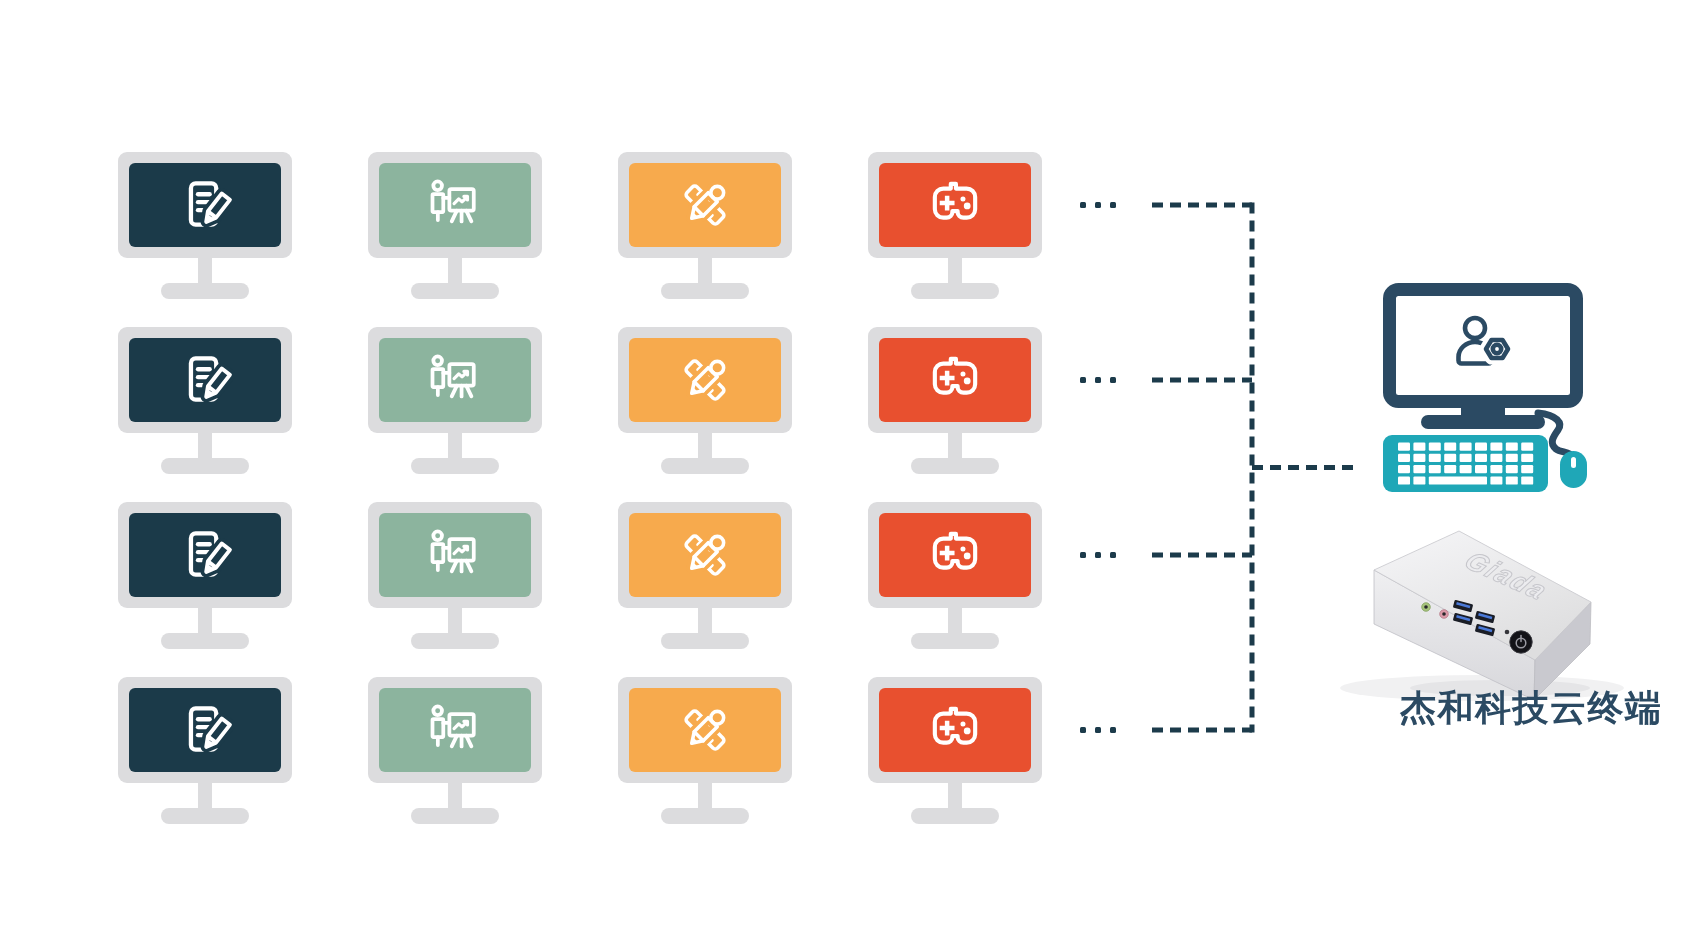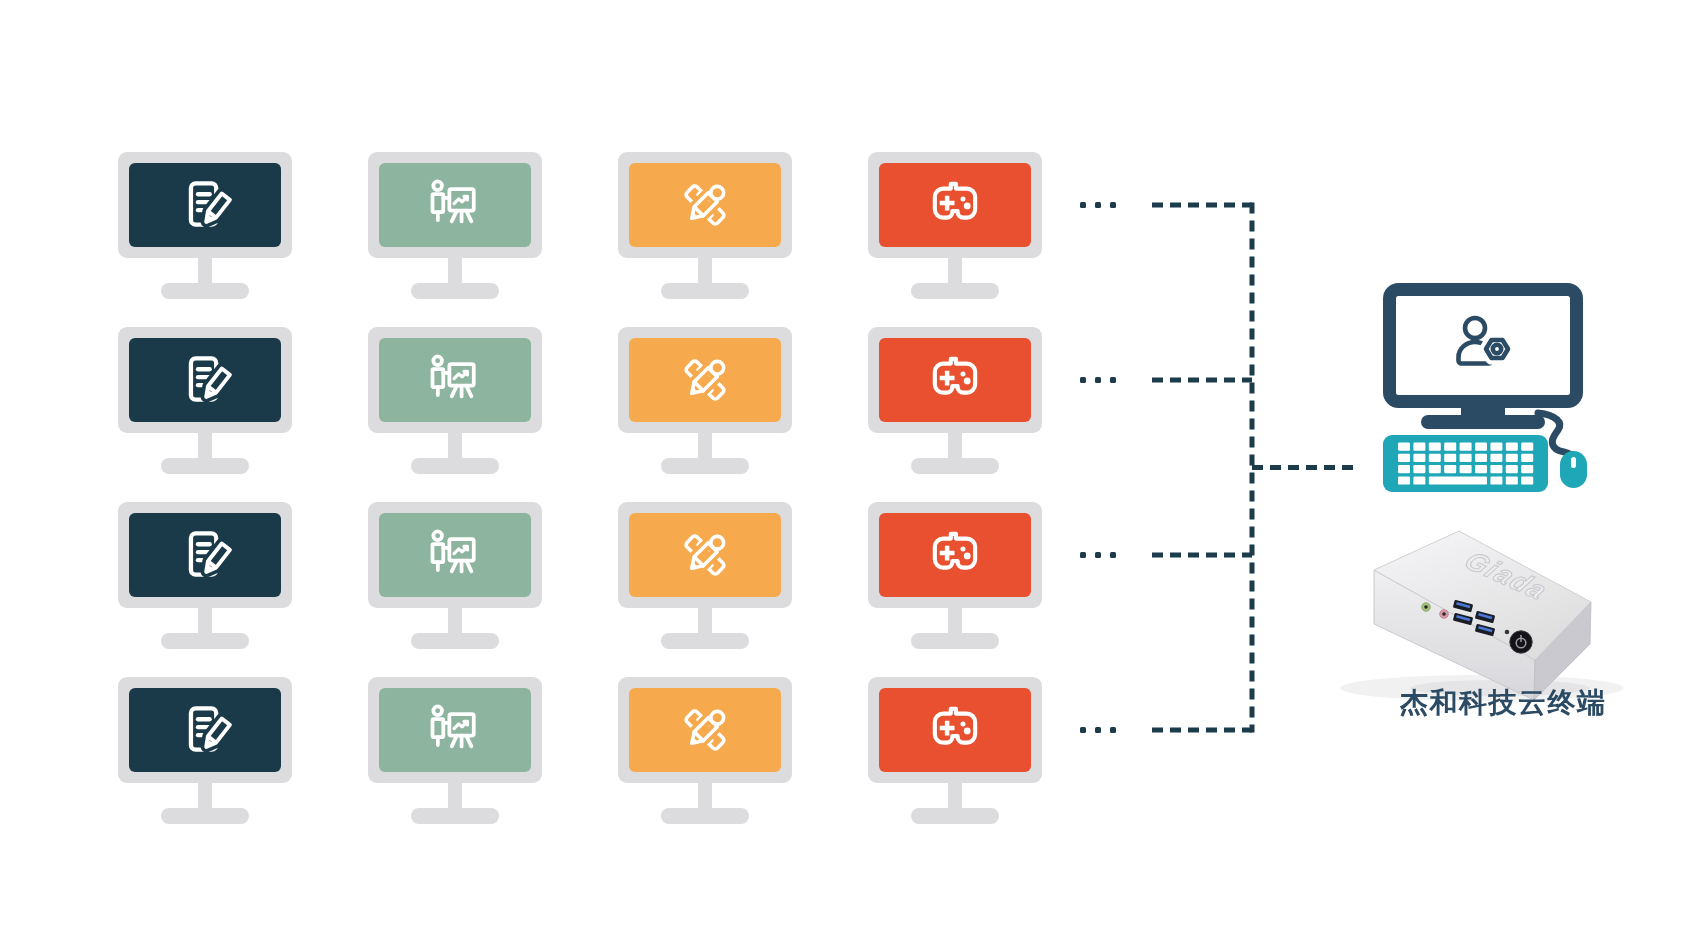--- a/index.html
+++ b/index.html
@@ -11,21 +11,21 @@
   .frame{width:174px;height:106px;background:#DCDCDE;border-radius:9px;position:relative;}
   .screen{position:absolute;inset:11px;border-radius:6px;display:flex;align-items:center;justify-content:center;}
   .screen svg{width:60px;height:60px;display:block;}
   .neck{width:14px;height:26px;background:#DCDCDE;margin:-1px auto 0;}
   .base{width:88px;height:16px;background:#DCDCDE;border-radius:8px;margin:0 auto;}
   .dots{position:absolute;display:flex;gap:9px;}
   .dots i{width:6px;height:6px;background:#1C3B4B;border-radius:1.5px;display:block;}
   #overlay{position:absolute;left:0;top:0;}
   .caption{
     position:absolute;left:1400px;top:684px;width:260px;
-    font-size:28px;font-weight:bold;color:#2B4A63;letter-spacing:1.5px;white-space:nowrap;
+    font-size:36px;font-weight:bold;color:#2B4A63;letter-spacing:1.5px;white-space:nowrap;text-align:right;
   }
 </style>
 </head>
 <body>
 
 <div id="stage">
 
   <svg id="overlay" width="1687" height="948" viewBox="0 0 1687 948">
     <defs>
       <linearGradient id="gTop" x1="0" y1="0" x2="0.6" y2="1">

